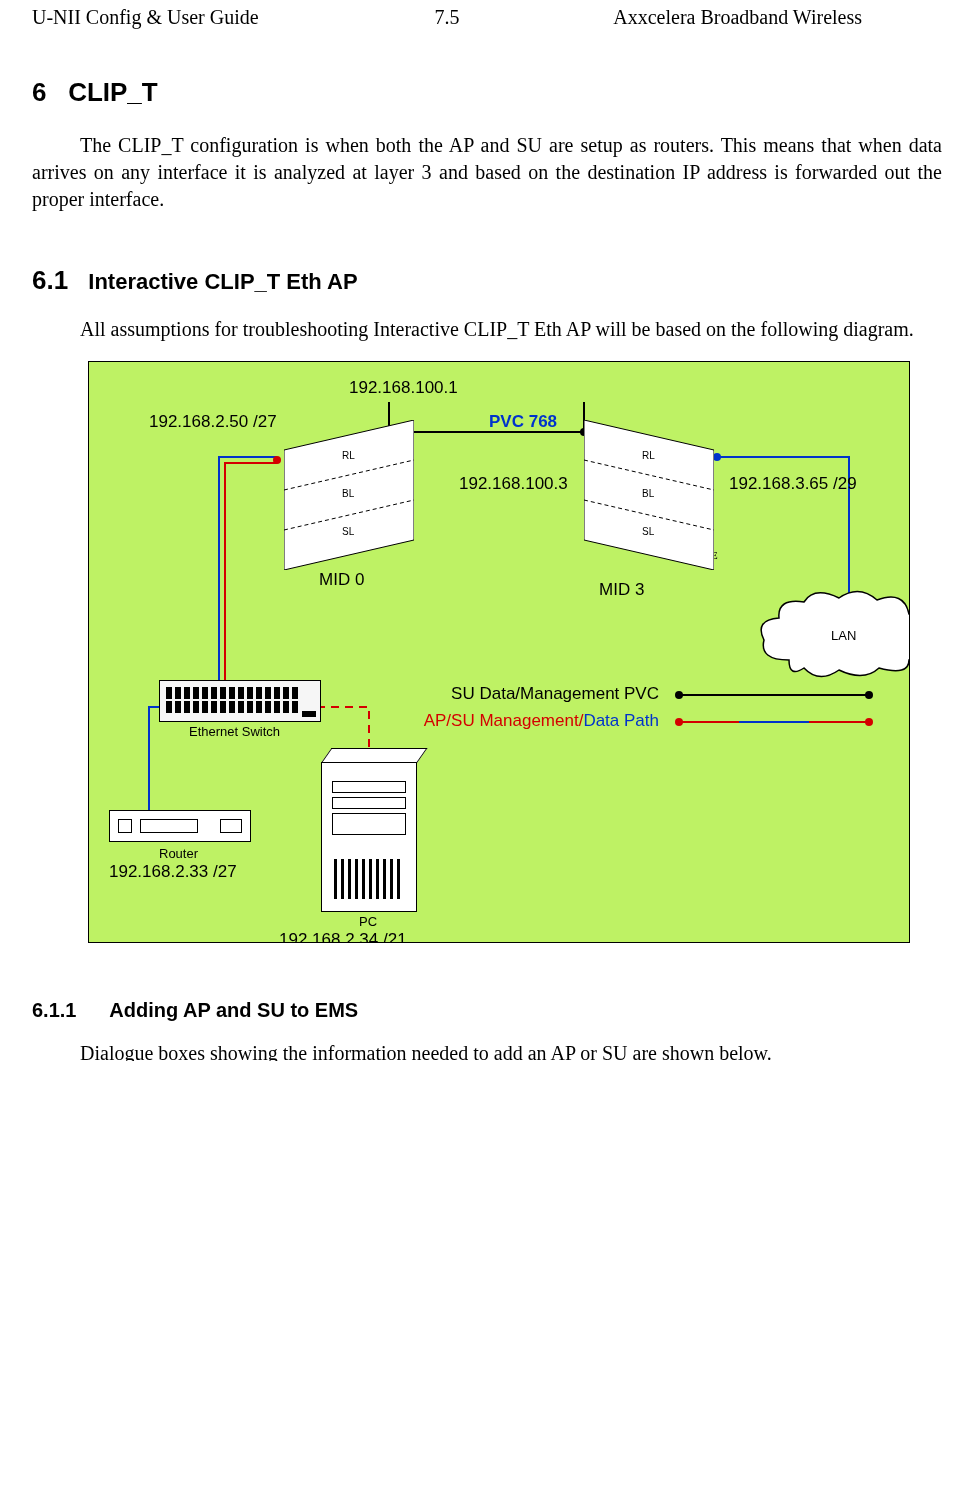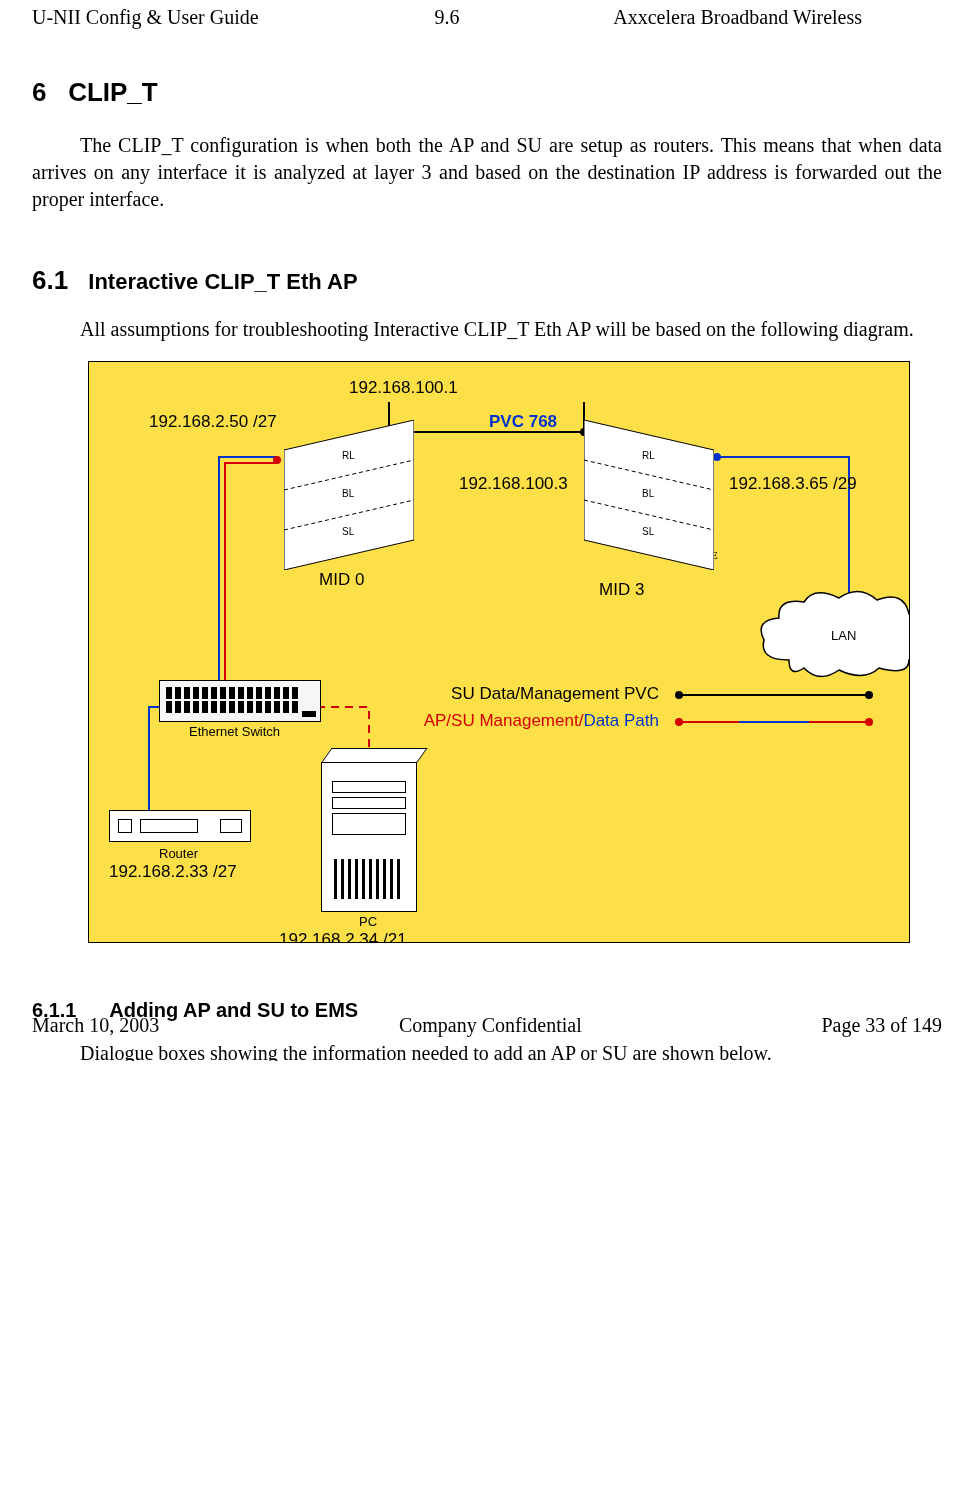--- a/index.html
+++ b/index.html
@@ -9,21 +9,21 @@
   .hdr .c{text-align:center;}
   .hdr .r{text-align:right; padding-right:80px;}
   h1.sec{font-family:Arial,Helvetica,sans-serif;font-size:26px;font-weight:bold;margin:48px 0 24px 0;}
   p.body{font-size:20px;line-height:1.35;text-align:justify;margin:0 0 18px 0;}
   p.indent{text-indent:48px;}
   h2.sub{font-family:Arial,Helvetica,sans-serif;font-size:22px;font-weight:bold;margin:52px 0 20px 0;}
   h2.sub .num{font-size:26px;margin-right:14px;}
   h3.subsub{font-family:Arial,Helvetica,sans-serif;font-size:20px;font-weight:bold;margin:56px 0 18px 0;}
   h3.subsub .num{margin-right:28px;}
   .diagram-wrap{margin:12px 0 0 56px;}
-  .diagram{position:relative;width:820px;height:580px;border:1px solid #000;background:#fde047;overflow:hidden;}
+  .diagram{position:relative;width:820px;height:580px;border:1px solid #000;background:#bef264;overflow:hidden;}
   .lbl{position:absolute;font-family:Arial,Helvetica,sans-serif;font-size:17px;white-space:nowrap;}
   .lbl.sm{font-size:13px;}
   .lbl.tiny{font-size:10px;}
   .lbl.blue{color:#0033cc;font-weight:bold;}
   .lbl.center{text-align:center;}
   
   .dev{position:absolute;width:130px;height:120px;}
   .dev svg{position:absolute;inset:0;}
   
   .switch{position:absolute;width:160px;height:40px;border:1px solid #000;background:#f6f6f6;}
@@ -55,21 +55,21 @@
   .ln.dash{stroke-dasharray:8 6;}
   .ftr{position:absolute;left:32px;right:32px;bottom:24px;display:flex;justify-content:space-between;font-size:20px;}
 </style>
 </head>
 <body>
 
 <div class="page">
 
   <div class="hdr">
     <span>U-NII Config &amp; User Guide</span>
-    <span class="c">9.6</span>
+    <span class="c">7.5</span>
     <span class="r">Axxcelera Broadband Wireless</span>
   </div>
 
   <h1 class="sec">
     <span>6</span>&nbsp;&nbsp;
     <span>CLIP_T</span>
   </h1>
   <p class="body indent">The CLIP_T configuration is when both the AP and SU are setup as routers. This means that when data arrives on any interface it is analyzed at layer 3 and based on the destination IP address is forwarded out the proper interface.</p>
 
   <h2 class="sub">
@@ -191,19 +191,14 @@
 
     </div>
   </div>
 
   <h3 class="subsub">
     <span class="num">6.1.1</span>
     <span>Adding AP and SU to EMS</span>
   </h3>
   <p class="body indent">Dialogue boxes showing the information needed to add an AP or SU are shown below.</p>
 
-  <div class="ftr">
-    <span>March 10, 2003</span>
-    <span>Company Confidential</span>
-    <span>Page 33 of 149</span>
-  </div>
 
 </div>
 
 </body></html>

